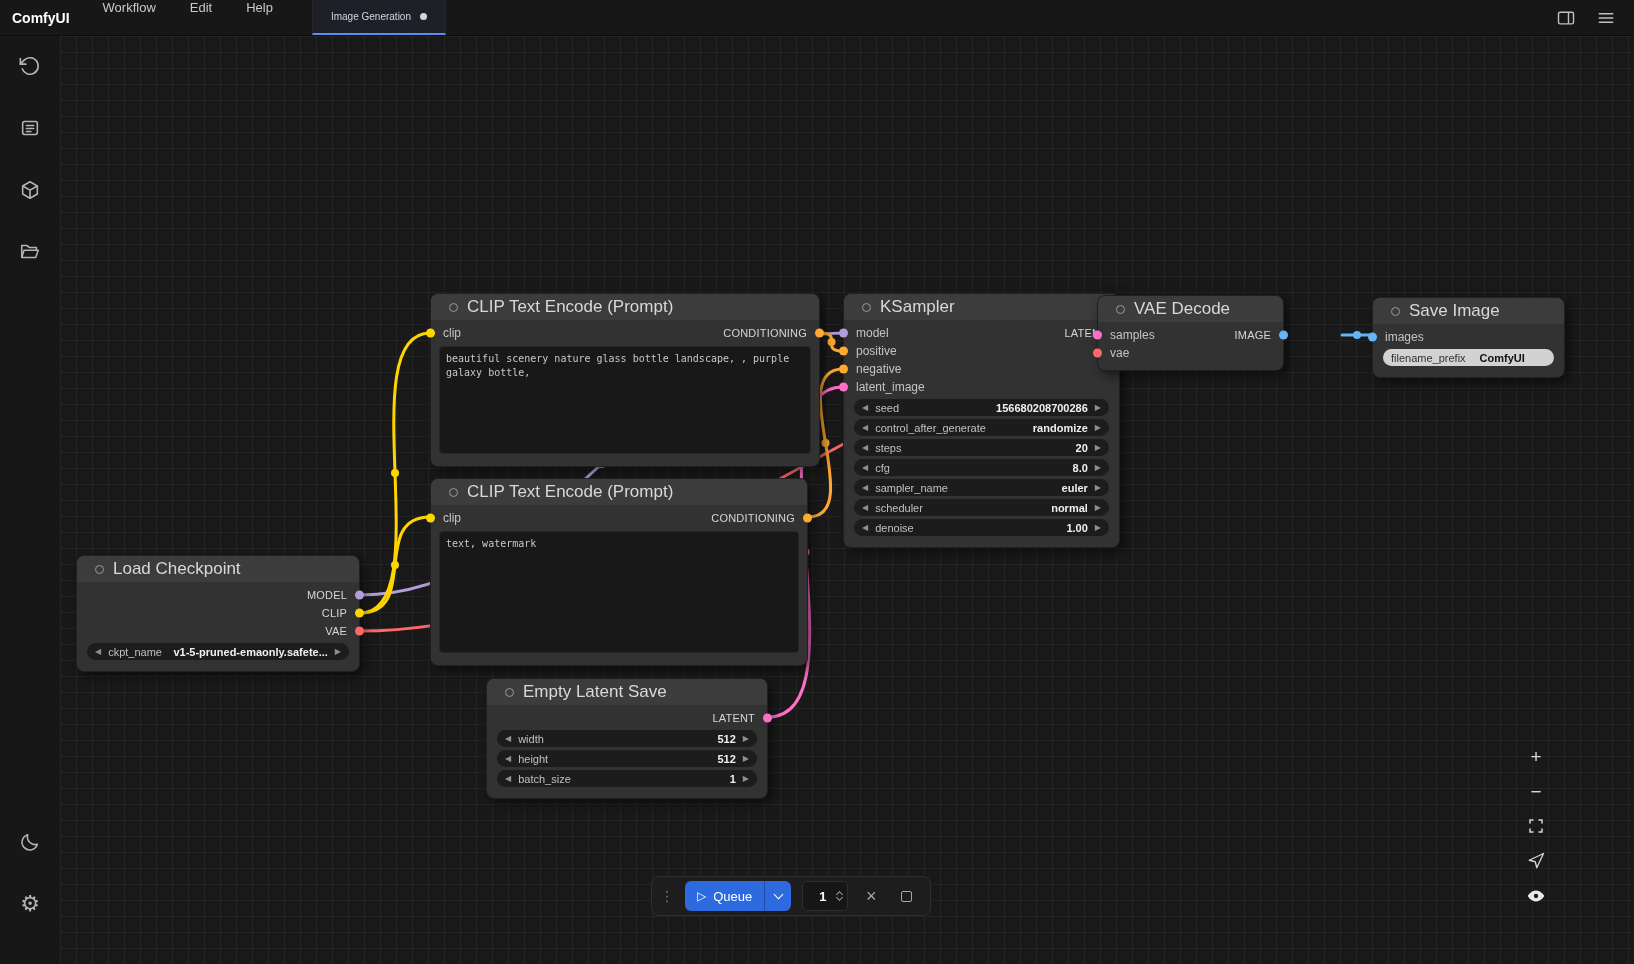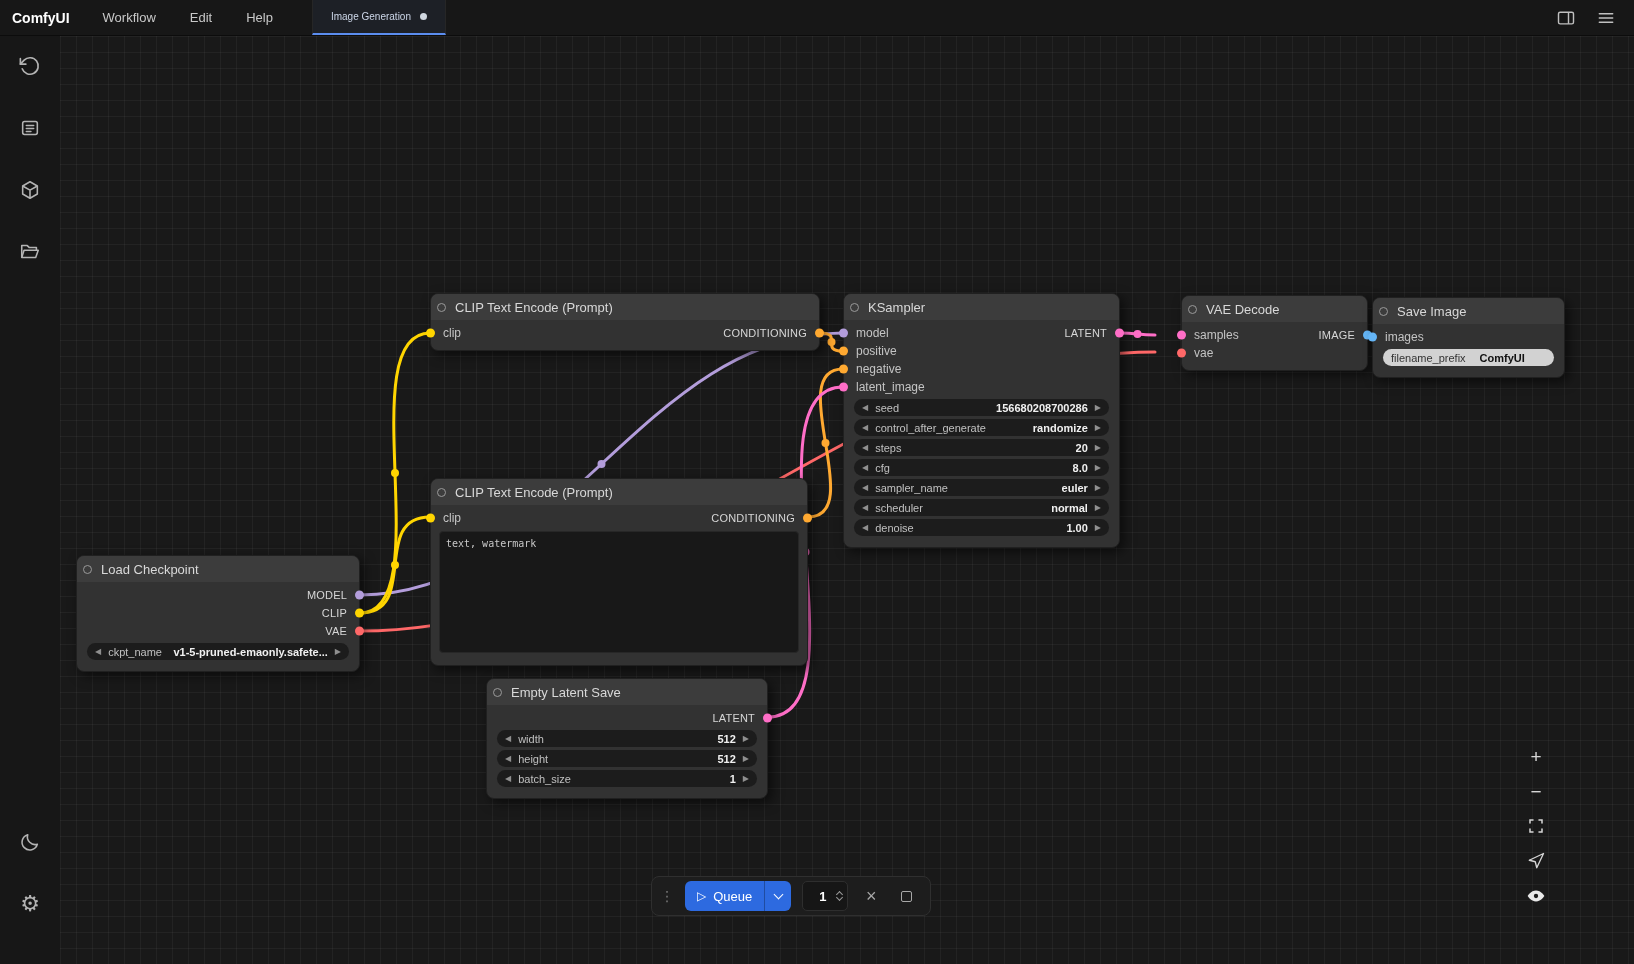--- a/index.html
+++ b/index.html
@@ -10,21 +10,21 @@
   #canvas{position:absolute;left:60px;top:36px;right:0;bottom:0;z-index:0;
     background-color:#191919;
     background-image:linear-gradient(rgba(255,255,255,.045) 1px,transparent 1px),
                      linear-gradient(90deg,rgba(255,255,255,.045) 1px,transparent 1px);
     background-size:16px 16px}
 
   
   #topbar{position:absolute;left:0;top:0;width:100%;height:36px;background:#171717;border-bottom:1px solid #0c0c0c;
     display:flex;align-items:stretch;z-index:10}
   .logo{display:flex;align-items:center;padding:0 16px 0 12px;color:#fff;font-weight:bold;font-size:14px}
-  .menus{display:flex;align-items:center}
+  .menus{display:flex;align-items:flex-start}
   .menu-item{display:flex;align-items:center;padding:0 17px;color:#c9c9c9;font-size:13px;cursor:default}
   .tab{margin-left:22px;display:flex;align-items:center;gap:9px;padding:0 18px;background:#1d2026;
     border-left:1px solid #262626;border-right:1px solid #262626;border-bottom:2px solid #5b8def;
     color:#ccd6e8;font-size:10px}
   .unsaved-dot{width:7px;height:7px;border-radius:50%;background:#cfd6df}
   .topbar-right{margin-left:auto;display:flex;align-items:center;gap:4px;padding-right:10px;color:#c0c0c0}
   .tb-btn{background:none;border:none;color:#c0c0c0;padding:4px 8px;display:flex;align-items:center;cursor:pointer}
 
   
   #sidebar{position:absolute;left:0;top:36px;bottom:0;width:60px;background:#171717;z-index:10;
@@ -34,22 +34,22 @@
   .side-btn.push{margin-top:auto}
   .glyph-icon{font-size:22px;line-height:1;color:#b4b4b4}
 
   
   #wires{position:absolute;left:0;top:0;z-index:1;pointer-events:none}
   #wires path{fill:none;stroke-width:3;stroke-linecap:round}
 
   
   .node{position:absolute;z-index:2;background:#323232;border:1px solid #202020;border-radius:8px;
     box-shadow:4px 4px 12px rgba(0,0,0,.55)}
-  .node-title{height:26px;display:flex;align-items:center;gap:9px;padding:0 6px;background:#3c3c3c;
-    border-radius:7px 7px 0 0;color:#d8d8d8;font-size:13px;cursor:default}
+  .node-title{height:26px;display:flex;align-items:center;gap:9px;padding:0 18px;background:#3c3c3c;
+    border-radius:7px 7px 0 0;color:#d8d8d8;font-size:17px;cursor:default}
   .collapse-dot{width:9px;height:9px;border-radius:50%;border:1.5px solid #9a9a9a;flex:none}
   .node-body{padding:4px 0 8px}
   .port-row{position:relative;height:18px;display:flex;align-items:center;padding:0 12px;font-size:12px;color:#c4c4c4}
   .port-row .in-label{margin-right:auto}
   .port-row .type-label{margin-left:auto;font-size:11px;font-weight:normal;color:#d6d6d6;letter-spacing:.2px}
   .dot{position:absolute;top:50%;transform:translateY(-50%);width:9px;height:9px;border-radius:50%}
   .dot.in{left:-5px}
   .dot.out{right:-5px}
   .c-model{background:#b39ddb}.c-clip{background:#ffd500}.c-vae{background:#ff6868}
   .c-cond{background:#ffa931}.c-latent{background:#ff6ec7}.c-image{background:#64b5f6}
@@ -67,21 +67,21 @@
     font-family:"DejaVu Sans Mono",monospace;font-size:10px;line-height:1.4;color:#c8c8c8;overflow:hidden}
   #node-clip-1 .prompt{height:108px}
   #node-clip-2 .prompt{height:122px}
 
   
   #node-load-checkpoint{left:76px;top:555px;width:284px}
   #node-clip-1{left:430px;top:293px;width:390px}
   #node-clip-2{left:430px;top:478px;width:378px}
   #node-empty-latent{left:486px;top:678px;width:282px}
   #node-ksampler{left:843px;top:293px;width:277px}
-  #node-vae-decode{left:1181px;top:295px;width:187px}
+  #node-vae-decode{left:1097px;top:295px;width:187px}
   #node-save-image{left:1372px;top:297px;width:193px}
 
   
   #queue-panel{position:absolute;left:651px;top:876px;z-index:6;display:flex;align-items:center;gap:11px;
     height:40px;padding:0 12px 0 8px;background:#1d1d1d;border:1px solid #2f2f2f;border-radius:8px}
   .drag-handle{color:#7a7a7a;font-size:14px;line-height:1;cursor:grab}
   .queue-btn{display:flex;align-items:center;height:30px;background:#2d6ae0;border-radius:6px;color:#fff;cursor:pointer}
   .queue-btn .main{display:flex;align-items:center;gap:7px;padding:0 12px;font-size:13px}
   .queue-btn .play{font-size:12px}
   .queue-btn .split{width:1px;align-self:stretch;background:rgba(0,0,0,.28)}
@@ -222,20 +222,21 @@
     <span class="collapse-dot"></span>
     <span>CLIP Text Encode (Prompt)</span>
   </header>
   <div class="node-body">
     <div class="port-row">
       <span class="dot in c-clip"></span>
       <span class="in-label">clip</span>
       <span class="type-label">CONDITIONING</span>
       <span class="dot out c-cond"></span>
     </div>
+    <div class="prompt">beautiful scenery nature glass bottle landscape, , purple galaxy bottle,</div>
   </div>
 </section>
 
 <section class="node" id="node-clip-2">
   <header class="node-title">
     <span class="collapse-dot"></span>
     <span>CLIP Text Encode (Prompt)</span>
   </header>
   <div class="node-body">
     <div class="port-row">

